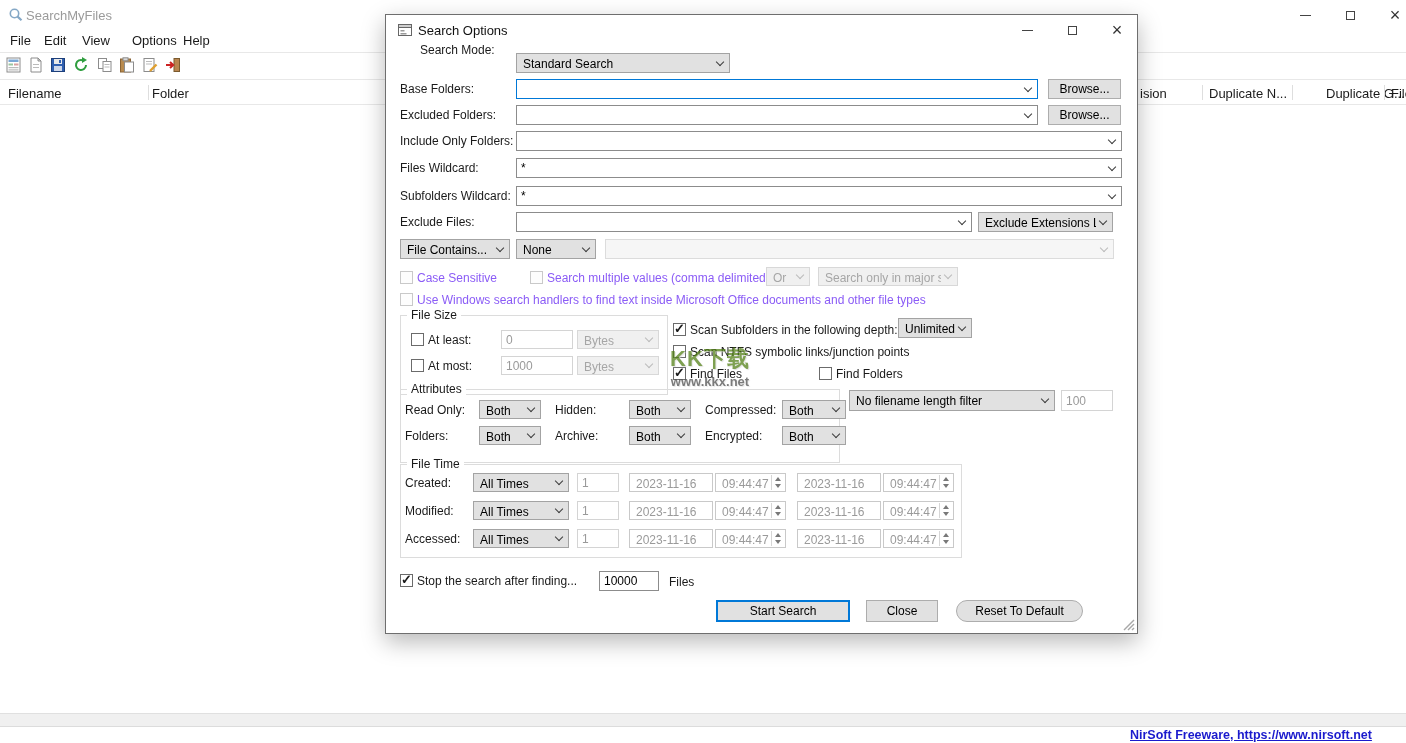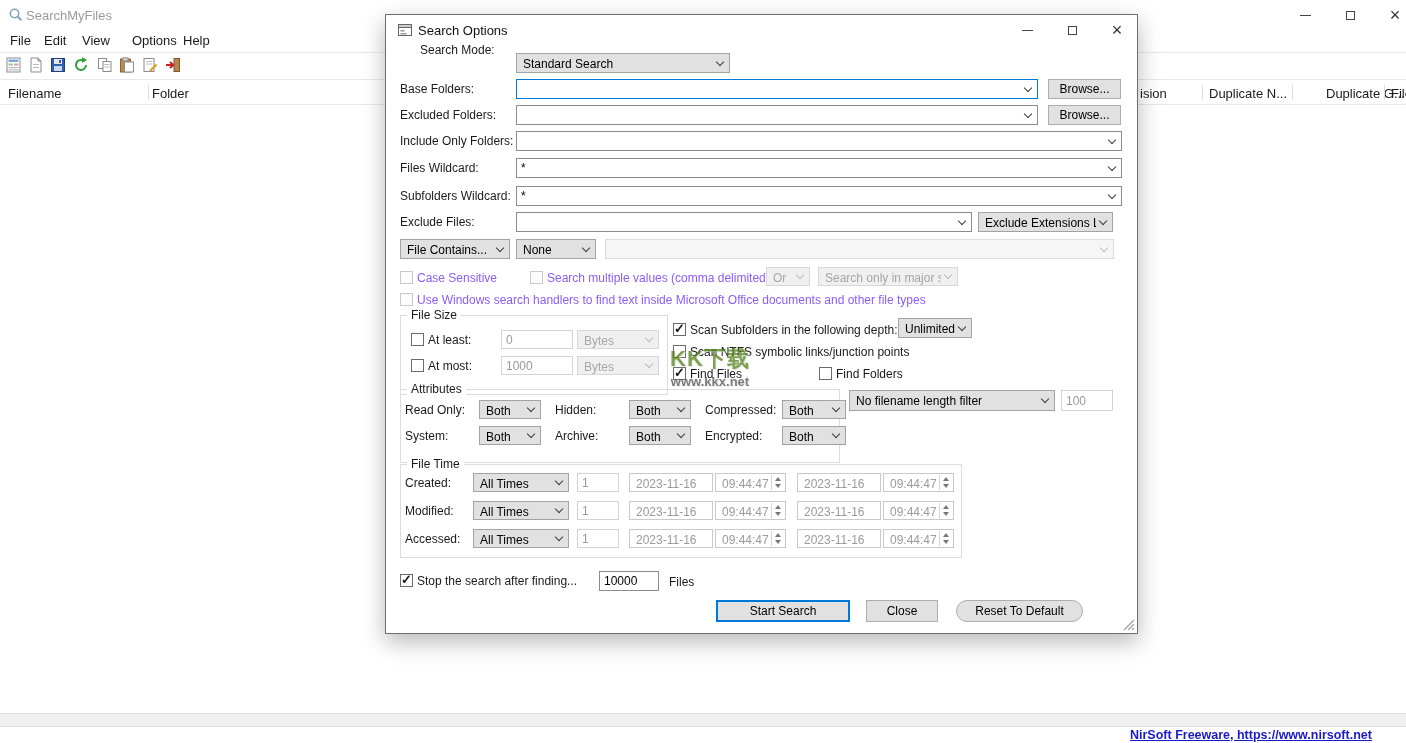--- a/index.html
+++ b/index.html
@@ -355,21 +355,21 @@
           <span class="chev"></span>
         </span>
     </div>
     <span class="lbl" style="left:319px;top:388px;">Compressed:</span>
     <div class="dd" style="left:396px;top:385px;width:64px;height:19px;">
       <span class="val">Both</span>
       <span class="arrowzone">
           <span class="chev"></span>
         </span>
     </div>
-    <span class="lbl" style="left:19px;top:414px;">System:</span>
+    <span class="lbl" style="left:19px;top:414px;">Folders:</span>
     <div class="dd" style="left:93px;top:411px;width:62px;height:19px;">
       <span class="val">Both</span>
       <span class="arrowzone">
           <span class="chev"></span>
         </span>
     </div>
     <span class="lbl" style="left:169px;top:414px;">Archive:</span>
     <div class="dd" style="left:243px;top:411px;width:62px;height:19px;">
       <span class="val">Both</span>
       <span class="arrowzone">

